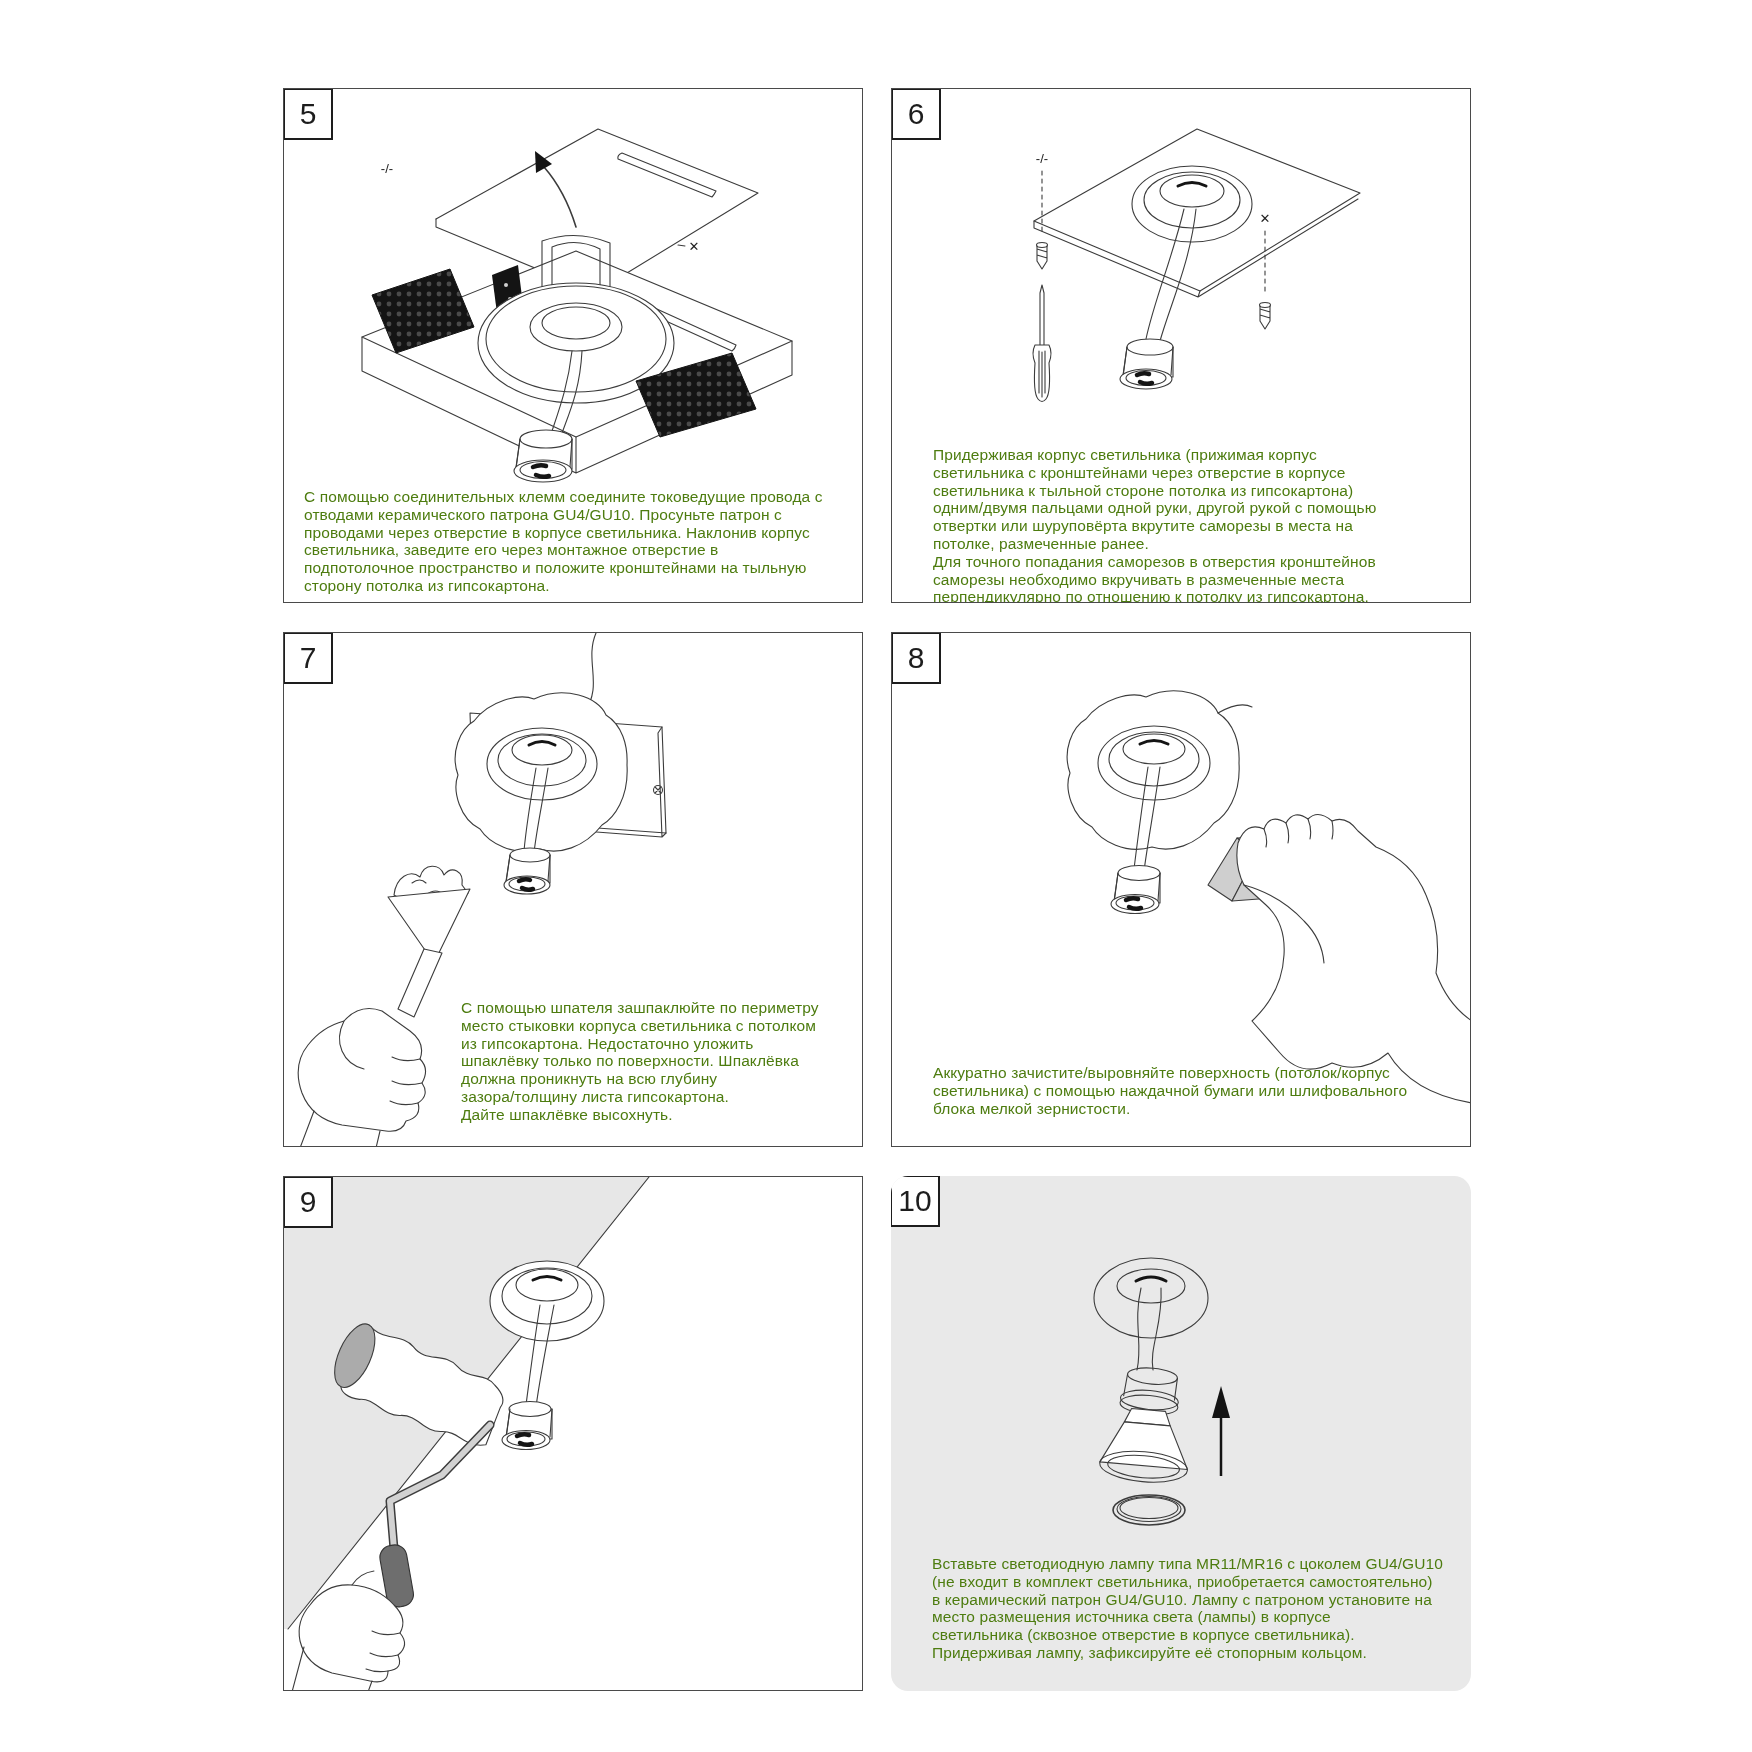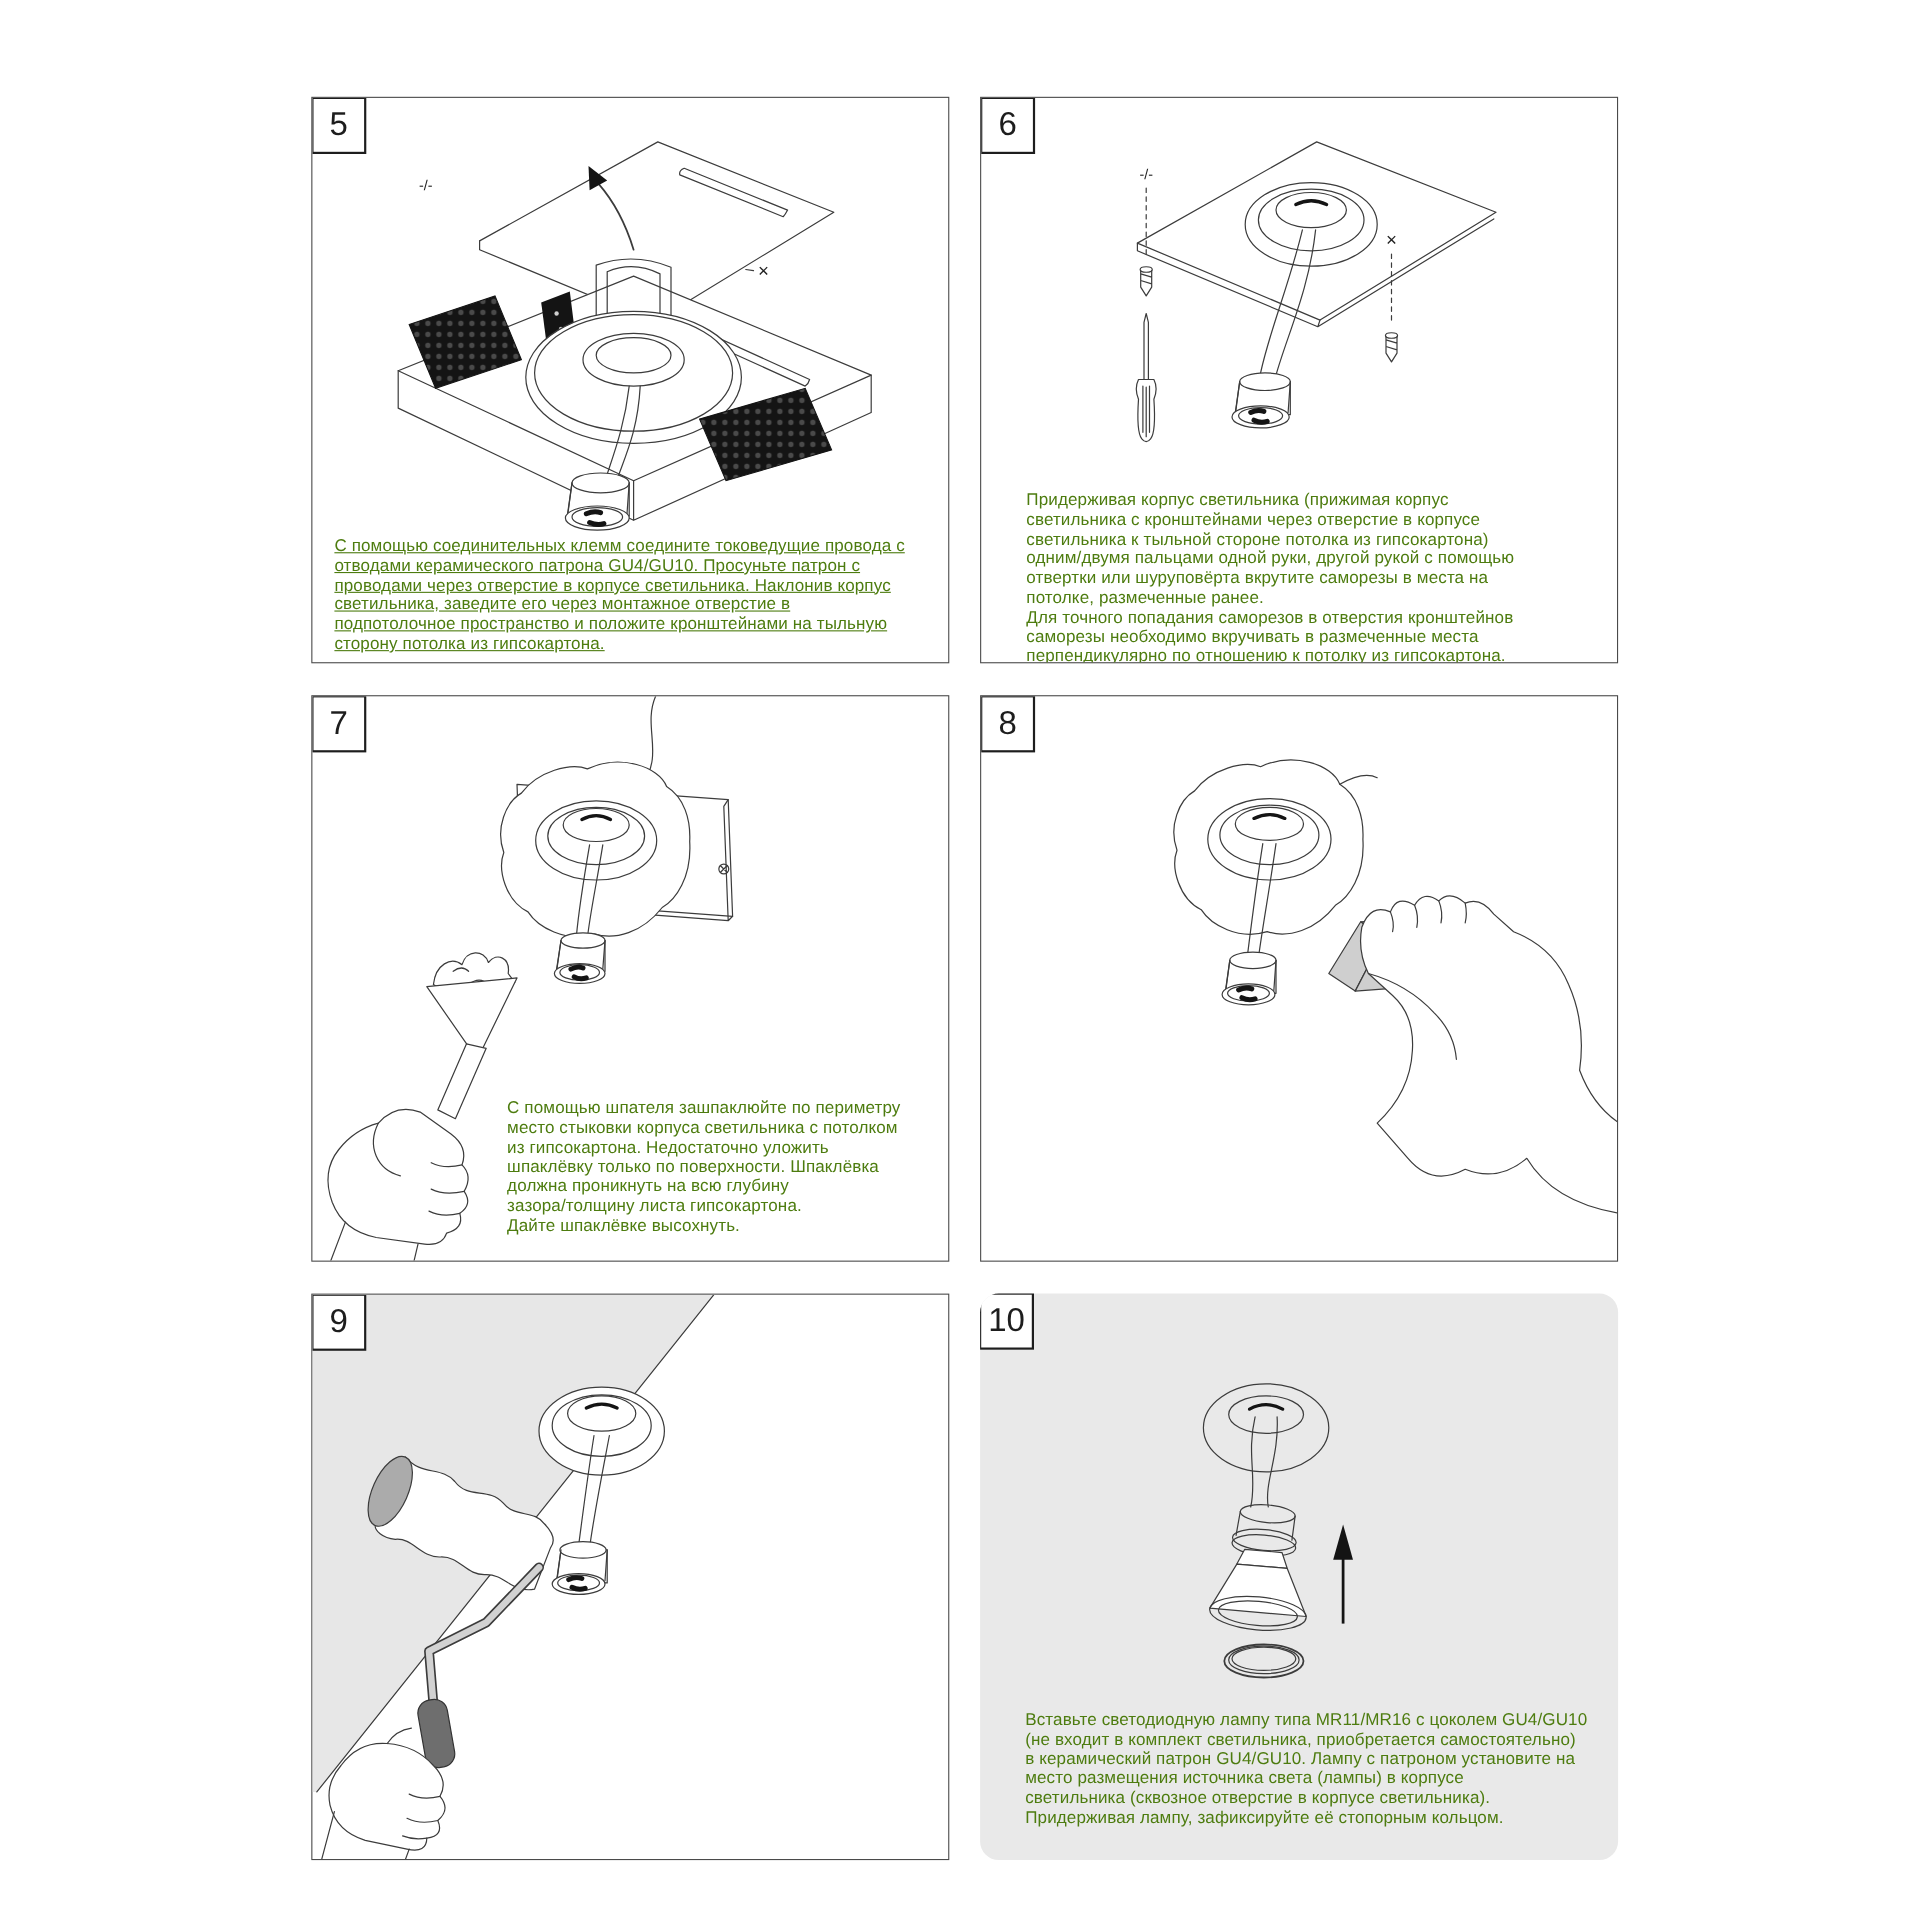--- a/index.html
+++ b/index.html
@@ -81,21 +81,21 @@
       <g>
         <path class="wh" d="M 236,350 L 232,380 L 288,380 L 288,350 Z" stroke="none"></path>
         <ellipse class="wh" cx="262" cy="350" rx="26" ry="9"></ellipse>
         <path class="ln" d="M 236,350 L 232,378 M 288,350 L 286,378"></path>
         <ellipse class="wh" cx="259" cy="382" rx="29" ry="11"></ellipse>
         <ellipse class="ln" cx="259" cy="381" rx="23" ry="8.5"></ellipse>
         <path class="ct" d="M 249,378 q 7,-3 13,-1"></path>
         <path class="ct" d="M 252,386 q 7,3 13,1"></path>
       </g>
     </svg>
-    <div class="cap" style="left:20px;top:399px;width:540px;text-decoration:underline;">С помощью соединительных клемм соедините токоведущие провода с
+    <div class="cap" style="left:20px;top:399px;width:540px;">С помощью соединительных клемм соедините токоведущие провода с
 отводами керамического патрона GU4/GU10. Просуньте патрон с
 проводами через отверстие в корпусе светильника. Наклонив корпус
 светильника, заведите его через монтажное отверстие в
 подпотолочное пространство и положите кронштейнами на тыльную
 сторону потолка из гипсокартона.</div>
   </div>
 
   <div class="panel bordered" style="left:891px;top:88px;">
     <div class="stepnum">6</div>
     <svg class="art" width="580" height="515" viewBox="0 0 580 515">
@@ -234,20 +234,23 @@
         <polygon class="gy" points="316,252 345,205 365,220 340,268"></polygon>
         <polygon class="gy" points="340,268 365,220 478,212 500,256"></polygon>
       </g>
 
       <g>
         <path class="wh" d="M 346,210 Q 354,188 372,196 Q 378,180 394,190 Q 402,176 416,186 Q 426,176 440,188 Q 454,182 466,198 L 484,214 Q 520,228 534,262 Q 550,298 544,340 Q 556,372 580,388 L 580,470 Q 520,460 496,420 Q 470,442 440,430 Q 410,446 388,420 L 360,388 Q 390,360 392,322 Q 394,290 374,272 L 352,252 Q 342,232 346,210 Z"></path>
         <path class="ln" d="M 372,196 Q 376,206 374,214 M 394,190 Q 398,200 396,210 M 416,186 Q 420,196 418,206 M 440,188 Q 442,198 440,206"></path>
         <path class="ln" d="M 352,252 Q 388,262 412,288 Q 430,306 432,330"></path>
       </g>
     </svg>
+    <div class="cap" style="left:41px;top:431px;width:530px;">Аккуратно зачистите/выровняйте поверхность (потолок/корпус
+светильника) с помощью наждачной бумаги или шлифовального
+блока мелкой зернистости.</div>
   </div>
 
   <div class="panel bordered" style="left:283px;top:1176px;">
     <div class="stepnum">9</div>
     <svg class="art" width="580" height="515" viewBox="0 0 580 515">
 
       <polygon class="cgy" points="0,0 365,0 4,452 0,452"></polygon>
       <path class="ln" d="M 365,0 L 4,452"></path>
 
       <ellipse class="wh" cx="263" cy="124" rx="57" ry="40"></ellipse>

